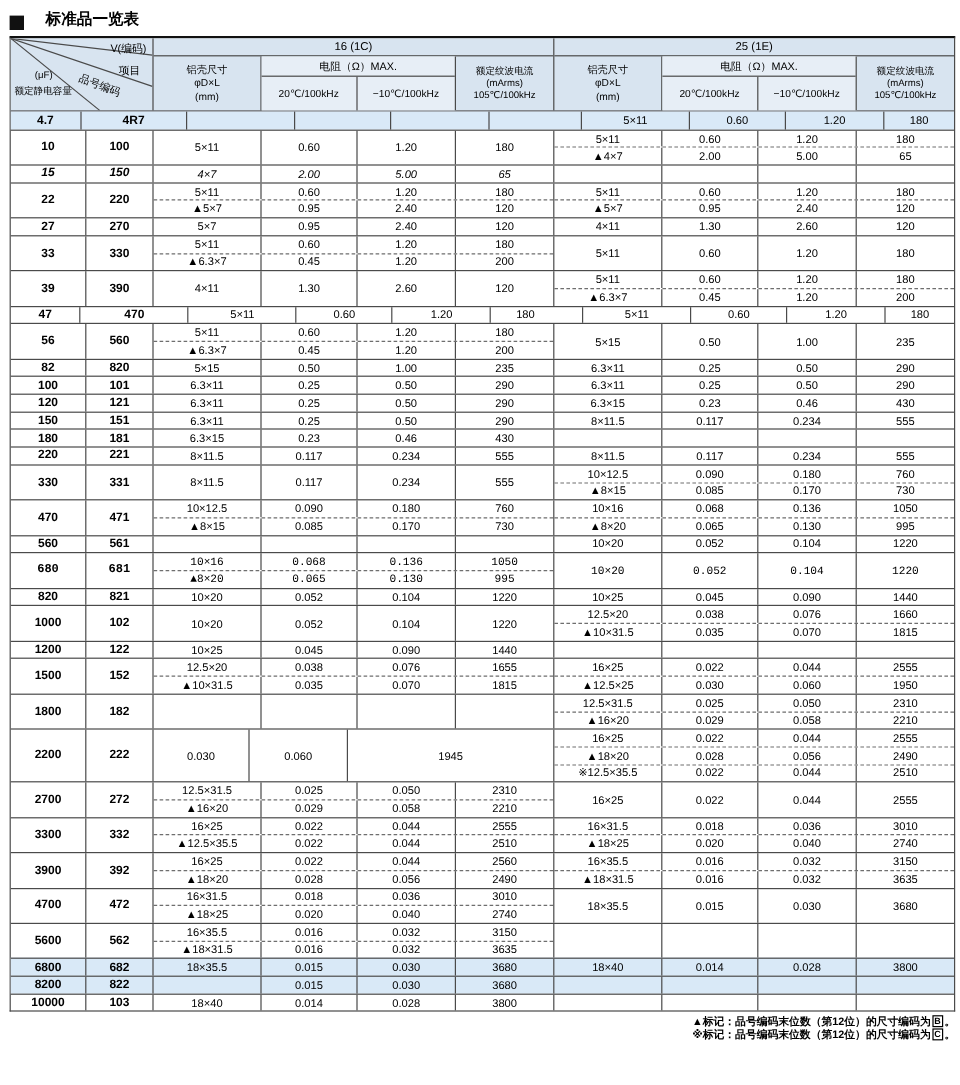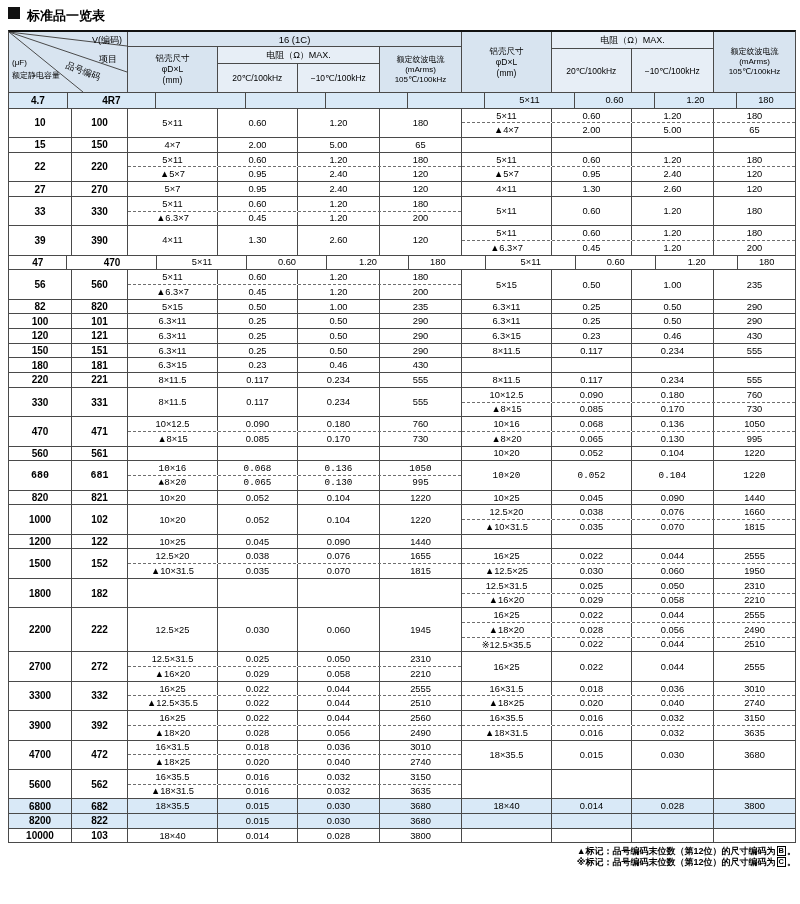--- a/index.html
+++ b/index.html
@@ -5,32 +5,32 @@
   :root{
     --border:#4a4a4a;
     --dash:#6e6e6e;
     --header-bg:#d8e4f0;
     --header-bg2:#e7eef6;
     --highlight-bg:#d9e9f7;
   }
   *{box-sizing:border-box;margin:0;padding:0}
   html,body{width:800px;background:#fff}
   body{height:904px;overflow:hidden;font-family:"Liberation Sans","DejaVu Sans",sans-serif;color:#000}
-  .title{display:flex;align-items:flex-start;gap:7px;padding:7px 0 5px 8px;font-size:13px;font-weight:bold}
+  .title{display:flex;align-items:flex-end;gap:18px;padding:7px 0 5px 8px;font-size:13px;font-weight:bold}
   .title-sq{width:12px;height:12px;background:#111;display:inline-block}
   .table{margin-left:8px;width:788px;border:1px solid var(--border);border-top:2px solid #111}
   
   .thead{display:flex;height:61px;border-bottom:1px solid var(--border);background:var(--header-bg)}
   .corner{width:118px;position:relative}
   .corner svg{position:absolute;left:0;top:0}
   .corner line{stroke:var(--border);stroke-width:1}
   .c-v{position:absolute;top:2px;right:5px;font-size:9px}
   .c-item{position:absolute;top:21px;right:10px;font-size:9px}
   .c-code{position:absolute;top:33px;left:56px;font-size:9px;transform:rotate(21deg)}
-  .c-unit{position:absolute;top:26px;left:3px;font-size:8px}
+  .c-unit{position:absolute;top:26px;left:20px;font-size:8px}
   .c-cap{position:absolute;top:38px;left:3px;font-size:8px}
   .vblock{width:334px;border-left:1px solid var(--border);display:flex;flex-direction:column}
   .vrow{height:15px;border-bottom:1px solid var(--border);display:flex;align-items:center;justify-content:center;font-size:9.5px}
   .vcols{flex:1;display:flex}
   .h-size{width:90px;border-right:1px solid var(--border);display:flex;flex-direction:column;align-items:center;justify-content:center;line-height:11px;font-size:8.5px;text-align:right}
   .h-mid{width:162px;border-right:1px solid var(--border);display:flex;flex-direction:column;background:var(--header-bg2)}
   .h-res{height:17px;border-bottom:1px solid var(--border);display:flex;align-items:center;justify-content:center;font-size:9px}
   .h-rescols{flex:1;display:flex;font-size:8.5px}
   .h-rc{width:80px;border-right:1px solid var(--border);display:flex;align-items:center;justify-content:center}
   .h-rc.last{width:82px;border-right:none}
@@ -95,20 +95,21 @@
         </div>
         <div class="h-rip">
           <div>额定纹波电流</div>
           <div>(mArms)</div>
           <div>105℃/100kHz</div>
         </div>
       </div>
     </div>
 
     <div class="vblock">
+      <div class="vrow">25 (1E)</div>
       <div class="vcols">
         <div class="h-size">
           <div>铝壳尺寸</div>
           <div>φD×L</div>
           <div>(mm)</div>
         </div>
         <div class="h-mid">
           <div class="h-res">电阻（Ω）MAX.</div>
           <div class="h-rescols">
             <div class="h-rc">20℃/100kHz</div>
@@ -164,21 +165,21 @@
             <div class="ecell w-rip">180</div>
           </div>
           <div class="entry">
             <div class="ecell w-size">▲4×7</div>
             <div class="ecell w-r20">2.00</div>
             <div class="ecell w-r10">5.00</div>
             <div class="ecell w-rip">65</div>
           </div>
         </div>
       </div>
-      <div class="group" style="height: 14.7px;">
+      <div class="group" style="height: 14.7px; font-style: italic;">
         <div class="rowcell w-cap">15</div>
         <div class="rowcell w-code">150</div>
         <div class="block">
           <div class="entry">
             <div class="ecell w-size">4×7</div>
             <div class="ecell w-r20">2.00</div>
             <div class="ecell w-r10">5.00</div>
             <div class="ecell w-rip">65</div>
           </div>
         </div>
@@ -687,21 +688,20 @@
             <div class="ecell w-r10">0.058</div>
             <div class="ecell w-rip">2210</div>
           </div>
         </div>
       </div>
       <div class="group" style="height: 44.1px;">
         <div class="rowcell w-cap">2200</div>
         <div class="rowcell w-code">222</div>
         <div class="block">
           <div class="entry">
-            <div class="ecell w-size">12.5×25</div>
             <div class="ecell w-r20">0.030</div>
             <div class="ecell w-r10">0.060</div>
             <div class="ecell w-rip">1945</div>
           </div>
         </div>
         <div class="block">
           <div class="entry">
             <div class="ecell w-size">16×25</div>
             <div class="ecell w-r20">0.022</div>
             <div class="ecell w-r10">0.044</div>

